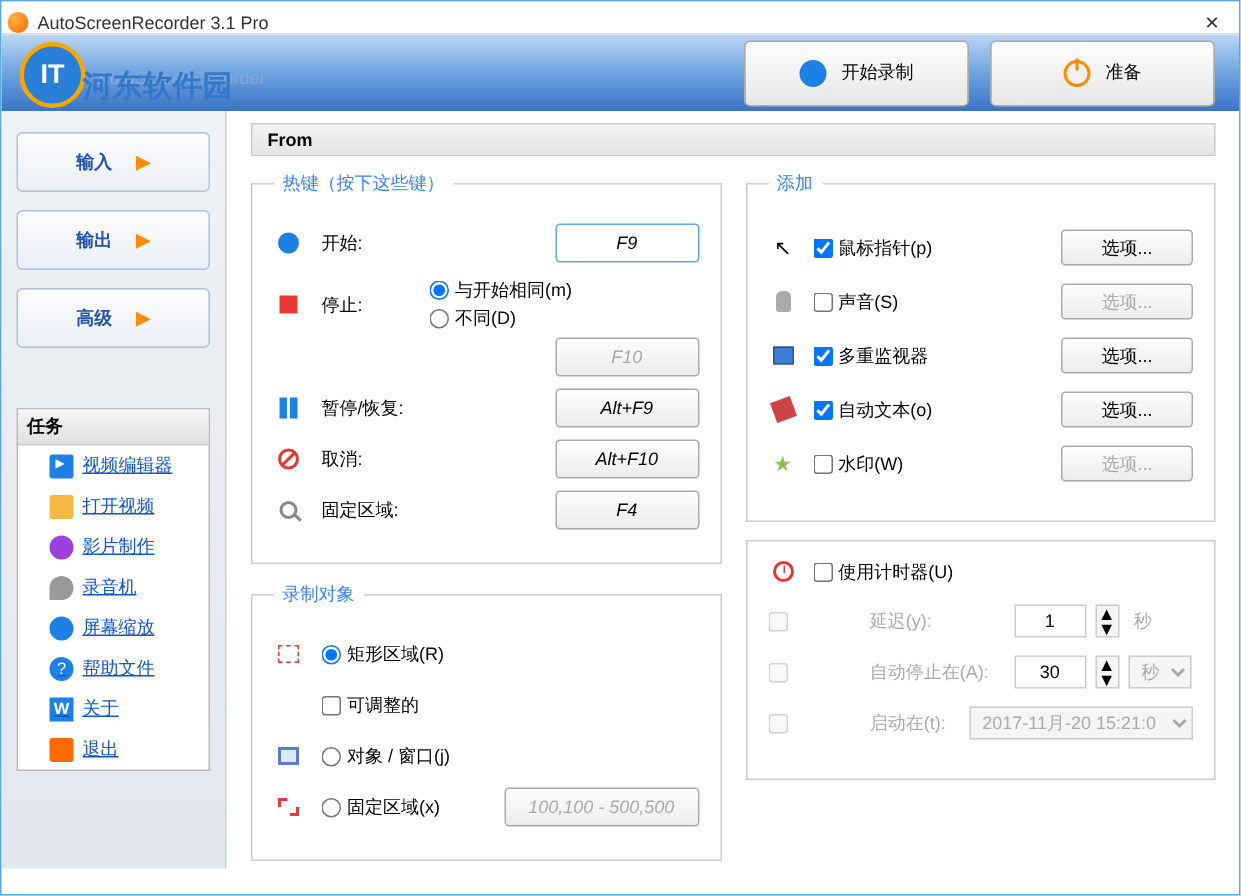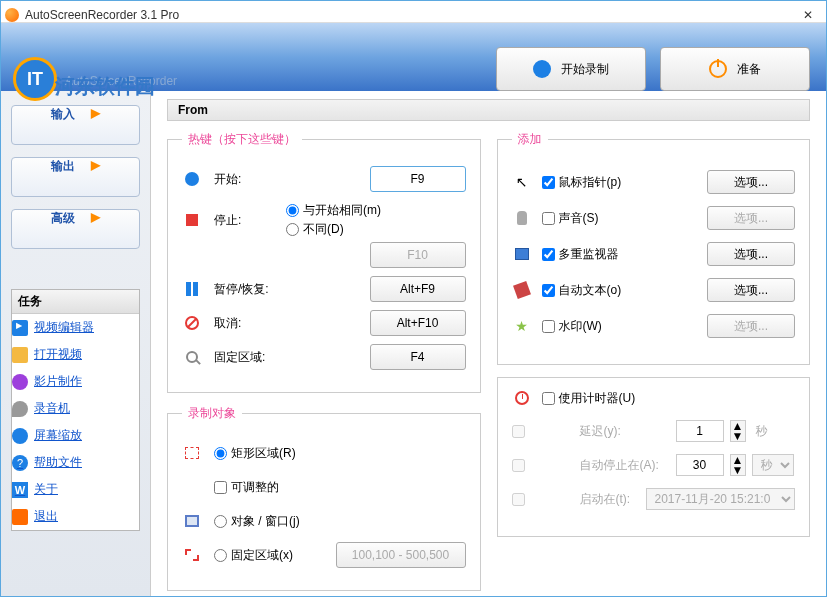--- a/index.html
+++ b/index.html
@@ -1,57 +1,57 @@
 <!DOCTYPE html>
 <html><head>
 <meta charset="utf-8">
 <style>
 * { box-sizing: border-box; margin: 0; padding: 0; font-family: "Microsoft YaHei", sans-serif; font-size: 12px; }
 body { background: #fff; width: 827px; height: 597px; overflow: hidden; border: 1px solid #5ba8e0; }
 .titlebar { height: 22px; background: #fff; display: flex; align-items: flex-end; padding: 0 4px; border-bottom: 1px solid #ddd; }
 .titlebar .ticon { width: 14px; height: 14px; border-radius: 50%; background: radial-gradient(circle at 30% 30%, #ffb347, #ff6a00); margin-right: 6px; }
 .titlebar .ttext { flex: 1; color: #333; }
 .titlebar .close { width: 28px; text-align: center; color: #333; cursor: pointer; }
-.header { height: 68px; background: linear-gradient(#bcd6f4 0%, #6ea4e0 50%, #3a73c8 100%); display: flex; align-items: flex-end; padding: 0 16px; position: relative; }
+.header { height: 51px; background: linear-gradient(#bcd6f4 0%, #6ea4e0 50%, #3a73c8 100%); display: flex; align-items: center; padding: 0 16px; position: relative; }
 .header .logo { position: relative; }
 .header .logo-badge { position: absolute; width: 44px; height: 44px; border-radius: 50%; background: #2a7fd8; left: -4px; top: -8px; display: flex; align-items: center; justify-content: center; color: #fff; font-weight: bold; font-size: 18px; border: 3px solid #ffa500; z-index: 2; }
 .header .brand { font-size: 22px; color: #87a8d4; font-weight: 300; margin-left: 48px; }
 .header .brand .asr { color: #8aaed8; }
 .header .overlay { position: absolute; left: 38px; top: 8px; font-size: 20px; color: #3478c8; font-weight: bold; z-index: 3; }
 .header .hbtn { width: 150px; height: 44px; background: linear-gradient(#fefefe, #e6e6e6); border: 1px solid #aaa; border-radius: 4px; display: flex; align-items: center; justify-content: center; margin-left: 14px; font-size: 16px; cursor: pointer; }
 .header .hbtn .dot { width: 18px; height: 18px; border-radius: 50%; background: #1d80e4; margin-right: 10px; }
 .header .hbtn .pwr { width: 18px; height: 18px; border-radius: 50%; border: 2px solid #ff8c00; margin-right: 10px; position: relative; }
 .header .hbtn .pwr::after { content: ""; position: absolute; width: 2px; height: 8px; background: #ff8c00; left: 6px; top: -3px; }
 .layout { display: flex; height: calc(100% - 90px); }
 .sidebar { width: 150px; background: linear-gradient(#eef1f5, #e2e7ee); padding: 14px 10px; border-right: 1px solid #ccc; }
-.navbtn { height: 40px; background: linear-gradient(#fdfdfd, #eaeff7); border: 1px solid #b0c0d6; border-radius: 4px; display: flex; justify-content: center; margin-bottom: 12px; color: #2255aa; font-weight: bold; font-size: 14px; cursor: pointer; }
+.navbtn { height: 40px; background: linear-gradient(#fdfdfd, #eaeff7); border: 1px solid #b0c0d6; border-radius: 4px; display: flex; align-items: center; justify-content: center; margin-bottom: 12px; color: #2255aa; font-weight: bold; font-size: 14px; cursor: pointer; }
 .navbtn .arrow { margin-left: 16px; color: #ff8c00; font-size: 12px; }
 .taskpanel { margin-top: 40px; border: 1px solid #b8b8b8; background: #fff; }
 .taskpanel .thdr { background: linear-gradient(#f5f5f5, #e0e0e0); padding: 3px 6px; font-weight: bold; border-bottom: 1px solid #ccc; }
-.taskpanel .titem { padding: 5px 0; display: flex; align-items: center; color: #1155cc; cursor: pointer; text-decoration: underline; }
+.taskpanel .titem { padding: 5px 21px; display: flex; align-items: center; color: #1155cc; cursor: pointer; text-decoration: underline; }
 .taskpanel .titem .ic { width: 16px; height: 16px; margin-right: 6px; display: inline-block; }
 .ic-vid { background: #1d80e4; border-radius: 2px; position: relative; }
 .ic-vid::after { content: "▶"; color: #fff; font-size: 8px; position: absolute; left: 4px; top: 1px; }
 .ic-open { background: #f4b942; border-radius: 2px; }
 .ic-mov { background: #9d3fdc; border-radius: 50%; }
 .ic-rec { background: #999; border-radius: 50% 50% 50% 0; }
 .ic-zoom { background: #1d80e4; border-radius: 50%; }
 .ic-help { background: #1d80e4; border-radius: 50%; color: #fff; text-align: center; line-height: 16px; font-size: 11px; }
 .ic-about { background: #1d80e4; color: #fff; text-align: center; line-height: 16px; font-weight: bold; font-size: 11px; }
 .ic-exit { background: #ff6a00; border-radius: 2px; }
 .main { flex: 1; padding: 8px 16px; overflow: auto; background: #fff; }
 .fromhdr { background: linear-gradient(#f3f3f3, #e5e5e5); border: 1px solid #ccc; padding: 3px 10px; font-weight: bold; margin-bottom: 10px; }
 .cols { display: flex; gap: 16px; }
 .col { flex: 1; }
 fieldset { border: 1px solid #ccc; padding: 10px 14px 14px; margin-bottom: 12px; }
-legend { padding: 0 6px; color: #ec4899; }
+legend { padding: 0 6px; color: #3b82f6; }
 .row { display: flex; align-items: center; margin: 8px 0; min-height: 26px; }
 .row .ricon { width: 20px; height: 20px; margin-right: 12px; display: inline-flex; align-items: center; justify-content: center; }
 .row .rlabel { width: 72px; }
-.row .hotkey { width: 96px; height: 26px; background: linear-gradient(#fdfdfd, #ececec); border: 1px solid #aaa; border-radius: 3px; text-align: center; line-height: 24px; margin-left: auto; }
+.row .hotkey { width: 96px; height: 26px; background: linear-gradient(#fdfdfd, #ececec); border: 1px solid #aaa; border-radius: 3px; text-align: center; line-height: 24px; margin-left: auto; font-style: italic; }
 .row .hotkey.sel { border: 1px solid #5ba8e0; background: #fff; }
 .row .hotkey.dis { color: #aaa; }
 .radiogrp { flex: 1; }
 .radiogrp label { display: block; margin: 2px 0; }
 .addrow { display: flex; align-items: center; margin: 12px 0; }
 .addrow .aicon { width: 20px; height: 20px; margin-right: 10px; display: inline-flex; align-items: center; justify-content: center; }
 .addrow label { flex: 1; }
 .addrow .optbtn { width: 88px; height: 24px; background: linear-gradient(#fdfdfd, #ececec); border: 1px solid #aaa; border-radius: 3px; cursor: pointer; }
 .addrow .optbtn.dis { color: #aaa; }
 .timerrow { display: flex; align-items: center; margin: 12px 0; gap: 6px; }

